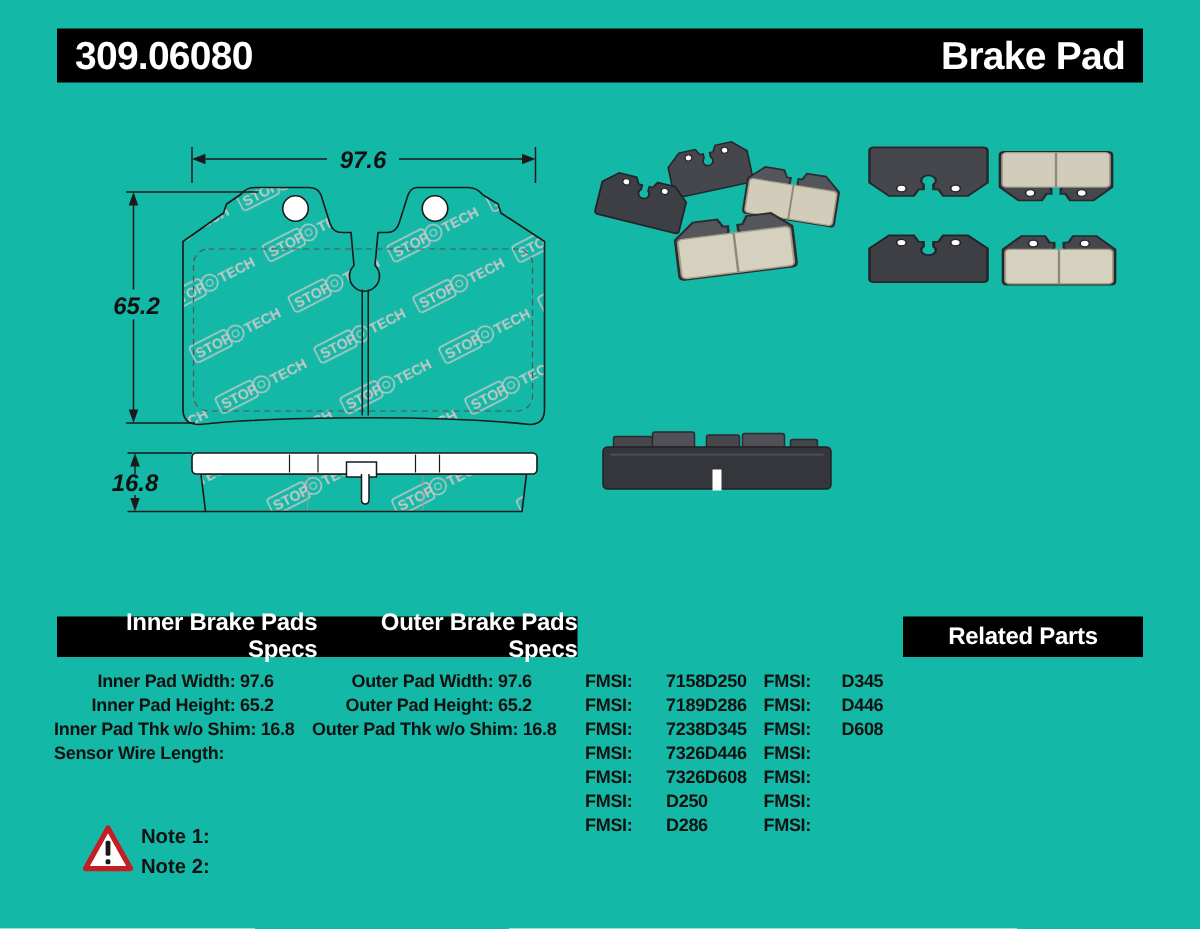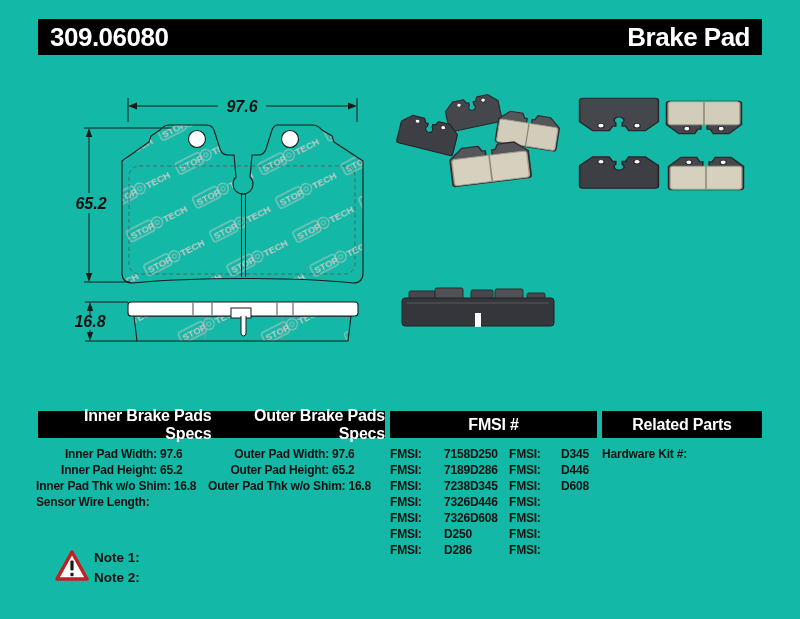--- a/index.html
+++ b/index.html
@@ -176,23 +176,20 @@
       <rect x="7" y="213" width="152" height="28" rx="3" fill="#35363b" stroke="#202125"></rect>
       <rect x="80" y="228" width="6" height="14" fill="#fff"></rect>
       <line x1="12" y1="218" x2="154" y2="218" stroke="#4c4d52" stroke-width="1.5"></line>
     </g>
   </svg>
 
   <div class="bar bar1 abs">
     <span class="half">Inner Brake Pads Specs</span>
     <span class="half">Outer Brake Pads Specs</span>
   </div>
-  <div class="bar bar2 abs">
-    <span>FMSI #</span>
-  </div>
   <div class="bar bar3 abs">
     <span>Related Parts</span>
   </div>
 
   <div class="col innercol abs">
     <div class="specrow">
       <span class="slabel">Inner Pad Width:</span>
       <span class="sval">97.6</span>
     </div>
     <div class="specrow">
@@ -262,26 +259,20 @@
       <span class="fv2"></span>
     </div>
     <div class="fmsirow">
       <span class="fl">FMSI:</span>
       <span class="fv">D286</span>
       <span class="fl2">FMSI:</span>
       <span class="fv2"></span>
     </div>
   </div>
 
-  <div class="col relcol abs">
-    <div class="relrow">
-      <span class="rlabel">Hardware Kit #:</span>
-      <span></span>
-    </div>
-  </div>
 
   <svg class="abs" style="left:55px;top:549px" width="34" height="34" viewBox="0 0 34 34">
     <path d="M17,3 L32,30 L2,30 Z" fill="#fff" stroke="#c41e25" stroke-width="3.5" stroke-linejoin="round"></path>
     <rect x="15.4" y="11.5" width="3.2" height="10" rx="1" fill="#1a1a1a"></rect>
     <rect x="15.4" y="23.8" width="3.2" height="3.4" rx="1" fill="#1a1a1a"></rect>
   </svg>
   <div class="notes abs">
     <div>Note 1:</div>
     <div>Note 2:</div>
   </div>

